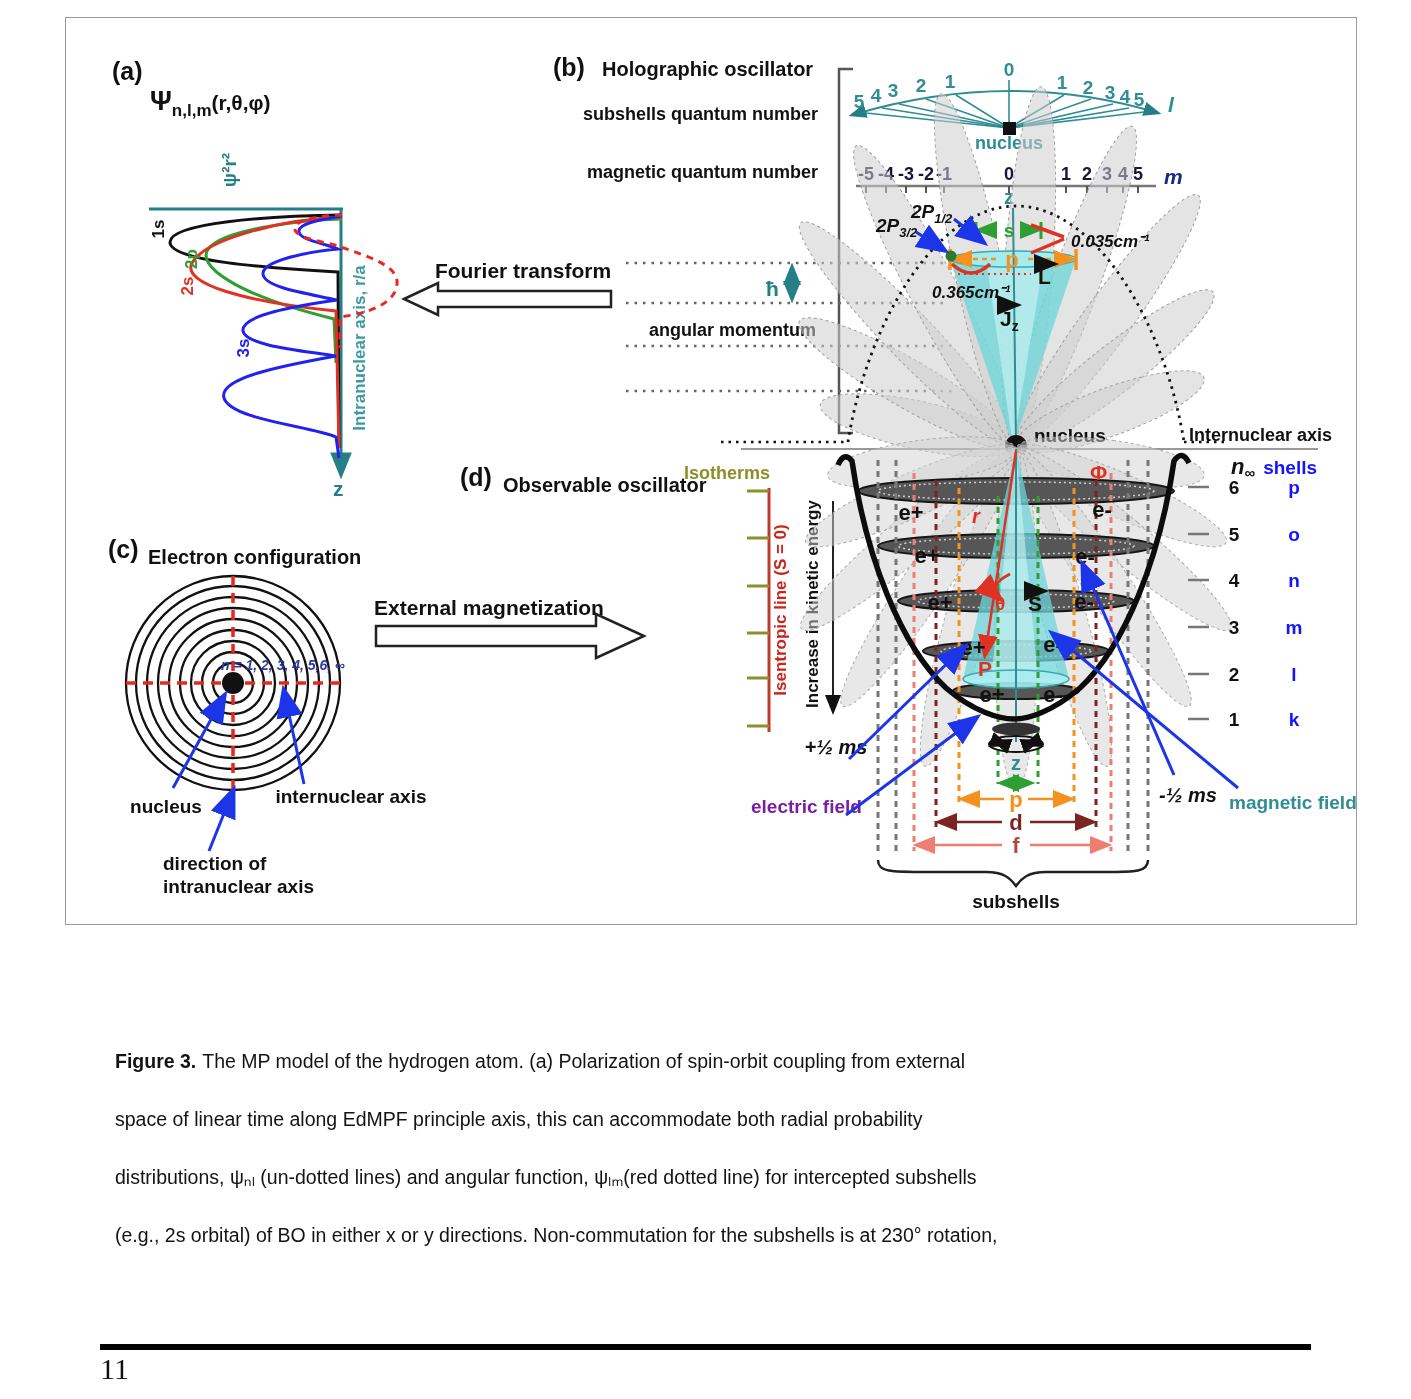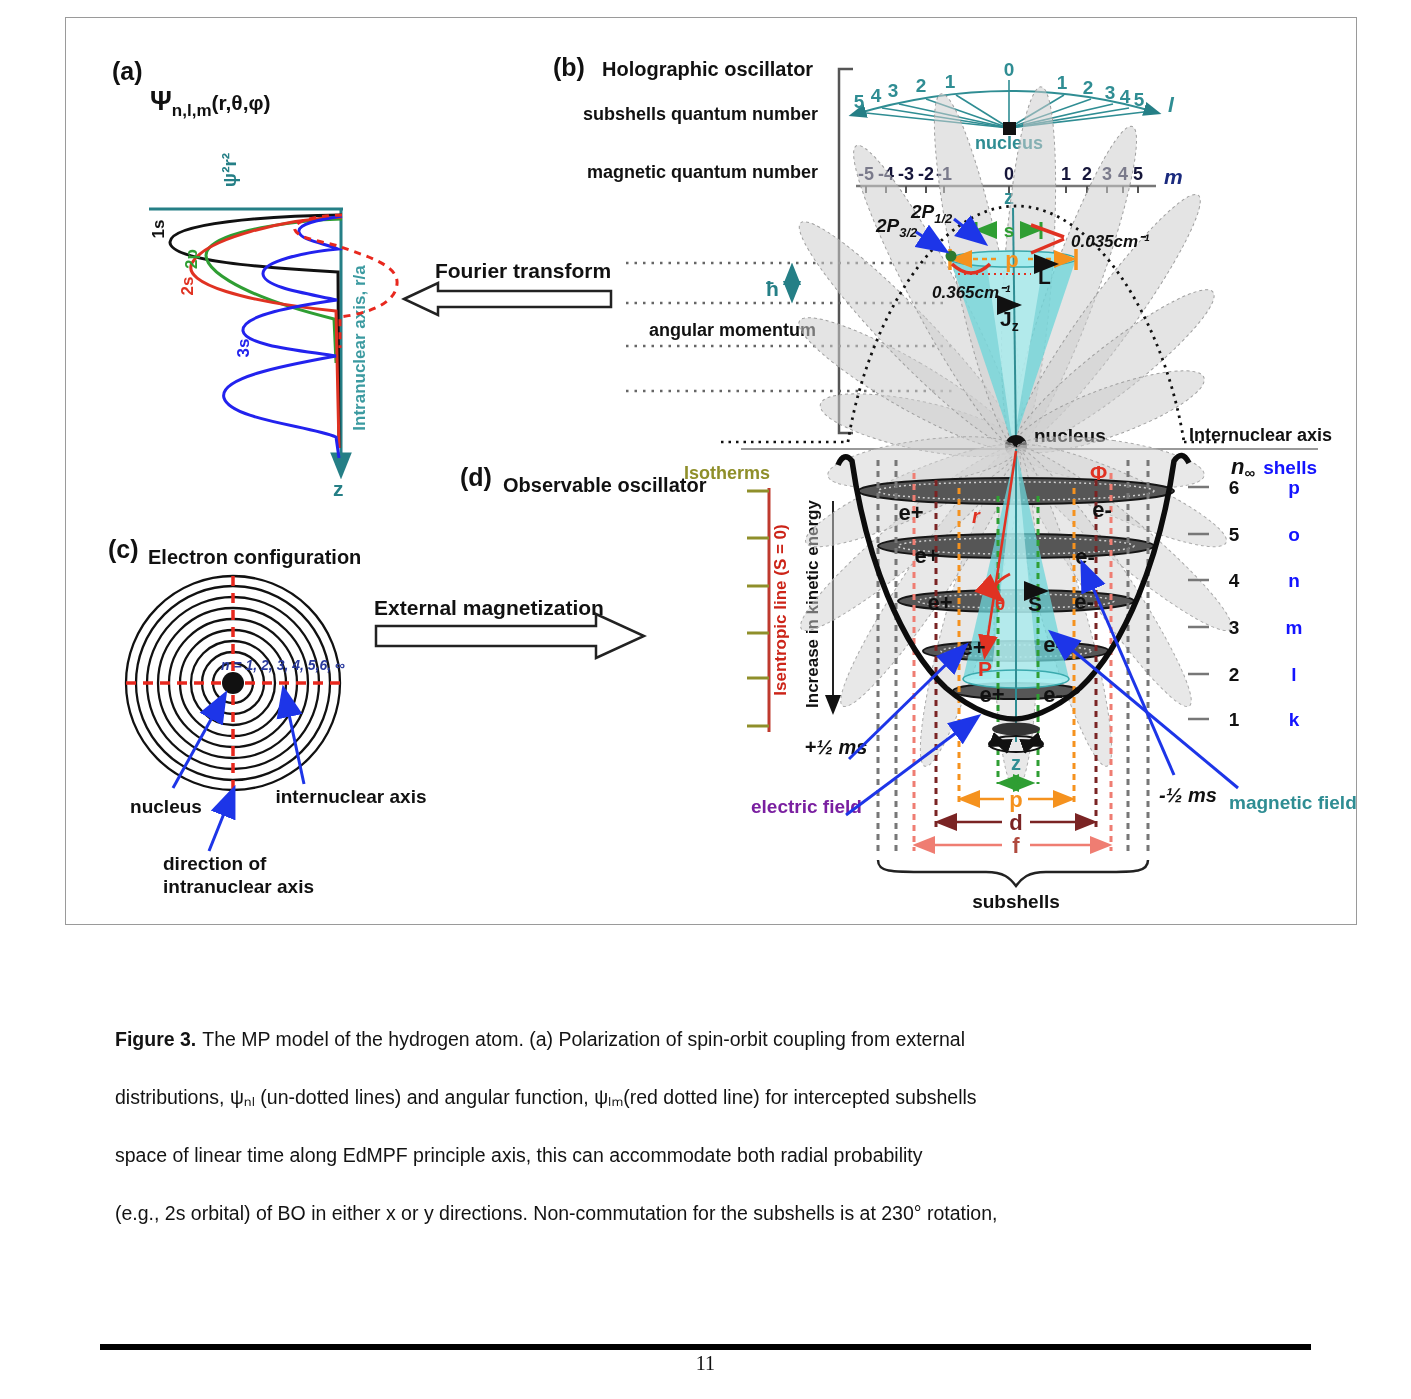--- a/index.html
+++ b/index.html
@@ -2,27 +2,27 @@
 <html><head>
 <meta charset="utf-8">
 <style>
   html,body{margin:0;padding:0;background:#fff;}
   #page{position:relative;width:1411px;height:1399px;background:#fff;overflow:hidden;
         font-family:"Liberation Sans",sans-serif;}
   #figure-box{position:absolute;left:65px;top:17px;width:1292px;height:908px;
         border:1.5px solid #9a9a9a;background:#fff;box-sizing:border-box;}
   #figure-box svg{position:absolute;left:0;top:0;}
   svg text{font-family:"Liberation Sans",sans-serif;}
-  #caption{position:absolute;left:115px;top:1010px;width:1190px;
+  #caption{position:absolute;left:115px;top:1032px;width:1190px;
         font-size:19.5px;line-height:58px;color:#131313;}
   #caption .cap-line{white-space:nowrap;}
   #caption .b{font-weight:bold;margin-right:6px;}
   #footer-rule{position:absolute;left:100px;top:1344px;width:1211px;height:6px;background:#000;}
-  #page-number{position:absolute;left:100px;top:1352px;width:1211px;text-align:center;
-        font-family:"Liberation Serif",serif;font-size:20px;color:#111;}
+  #page-number{position:absolute;left:100px;top:1352px;width:1211px;
+        font-family:"Liberation Serif",serif;font-size:30px;color:#111;}
 </style>
 </head>
 <body>
 
 <div id="page">
   <div id="figure-box">
     <svg width="1292" height="908" viewBox="0 0 1292 908">
       <defs>
         <marker id="mT" viewBox="0 0 10 8" refX="8" refY="4" markerWidth="9" markerHeight="8" orient="auto-start-reverse">
             <path d="M0,0 L10,4 L0,8 Z" fill="#257f86"></path>
@@ -419,20 +419,20 @@
         <text x="100" y="795" text-anchor="middle" font-size="19" font-weight="bold" fill="#111">nucleus</text>
         <text x="285" y="785" text-anchor="middle" font-size="19" font-weight="bold" fill="#111">internuclear axis</text>
         <text x="97" y="852" font-size="19" font-weight="bold" fill="#111">direction of</text>
         <text x="97" y="875" font-size="19" font-weight="bold" fill="#111">intranuclear axis</text>
       </g>
     </svg>
   </div>
 
   <div id="caption">
     <div class="cap-line"><span class="b">Figure 3.</span><span>The MP model of the hydrogen atom. (a) Polarization of spin-orbit coupling from external</span></div>
+    <div class="cap-line">space of linear time along EdMPF principle axis, this can accommodate both radial probability</div>
     <div class="cap-line">distributions, ψₙₗ (un-dotted lines) and angular function, ψₗₘ(red dotted line) for intercepted subshells</div>
-    <div class="cap-line">space of linear time along EdMPF principle axis, this can accommodate both radial probability</div>
     <div class="cap-line">(e.g., 2s orbital) of BO in either x or y directions. Non-commutation for the subshells is at 230° rotation,</div>
   </div>
 
   <div id="footer-rule"></div>
   <div id="page-number">11</div>
 </div>
 
 </body></html>

